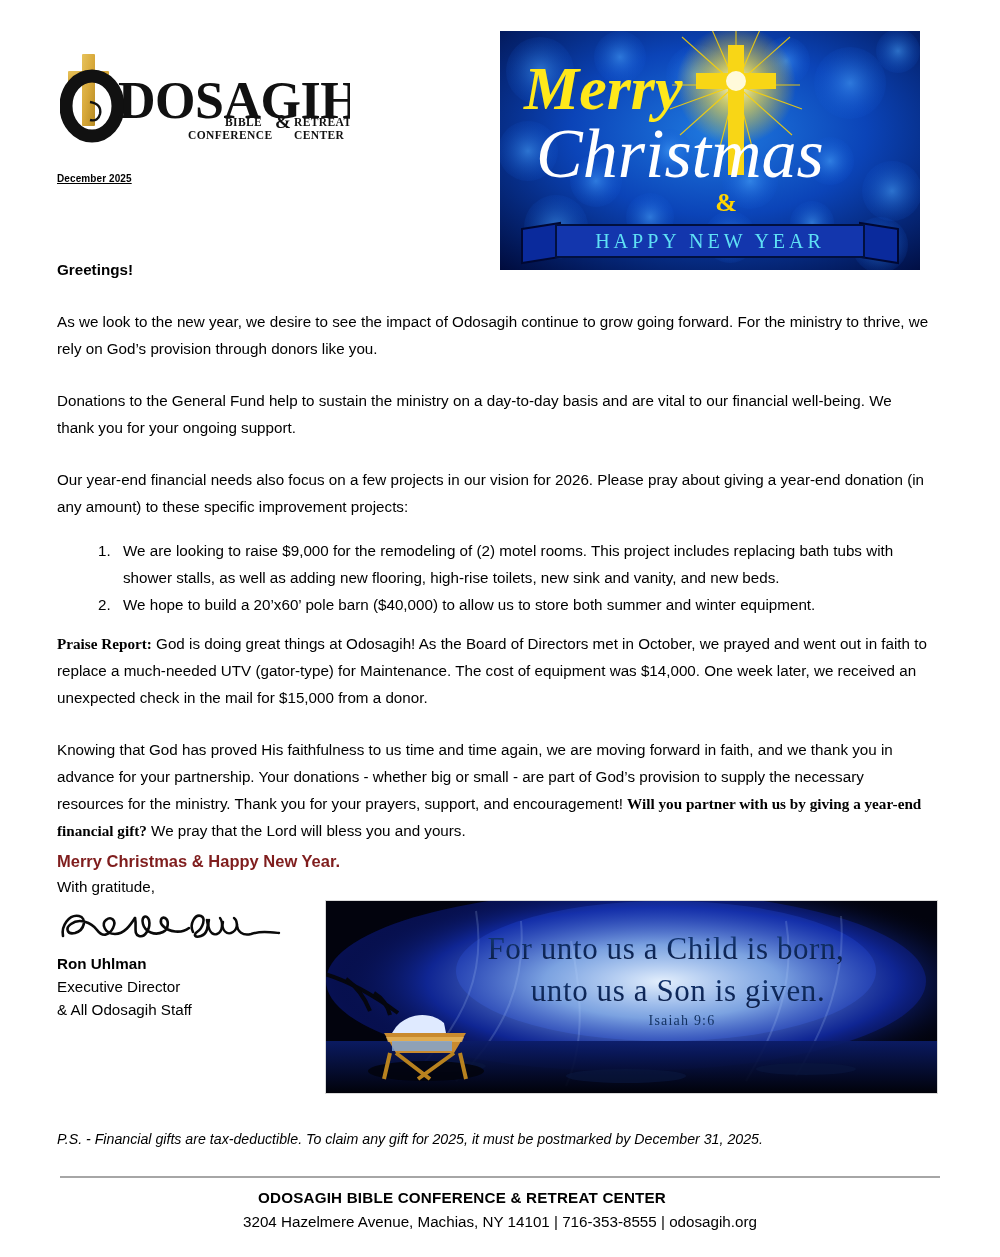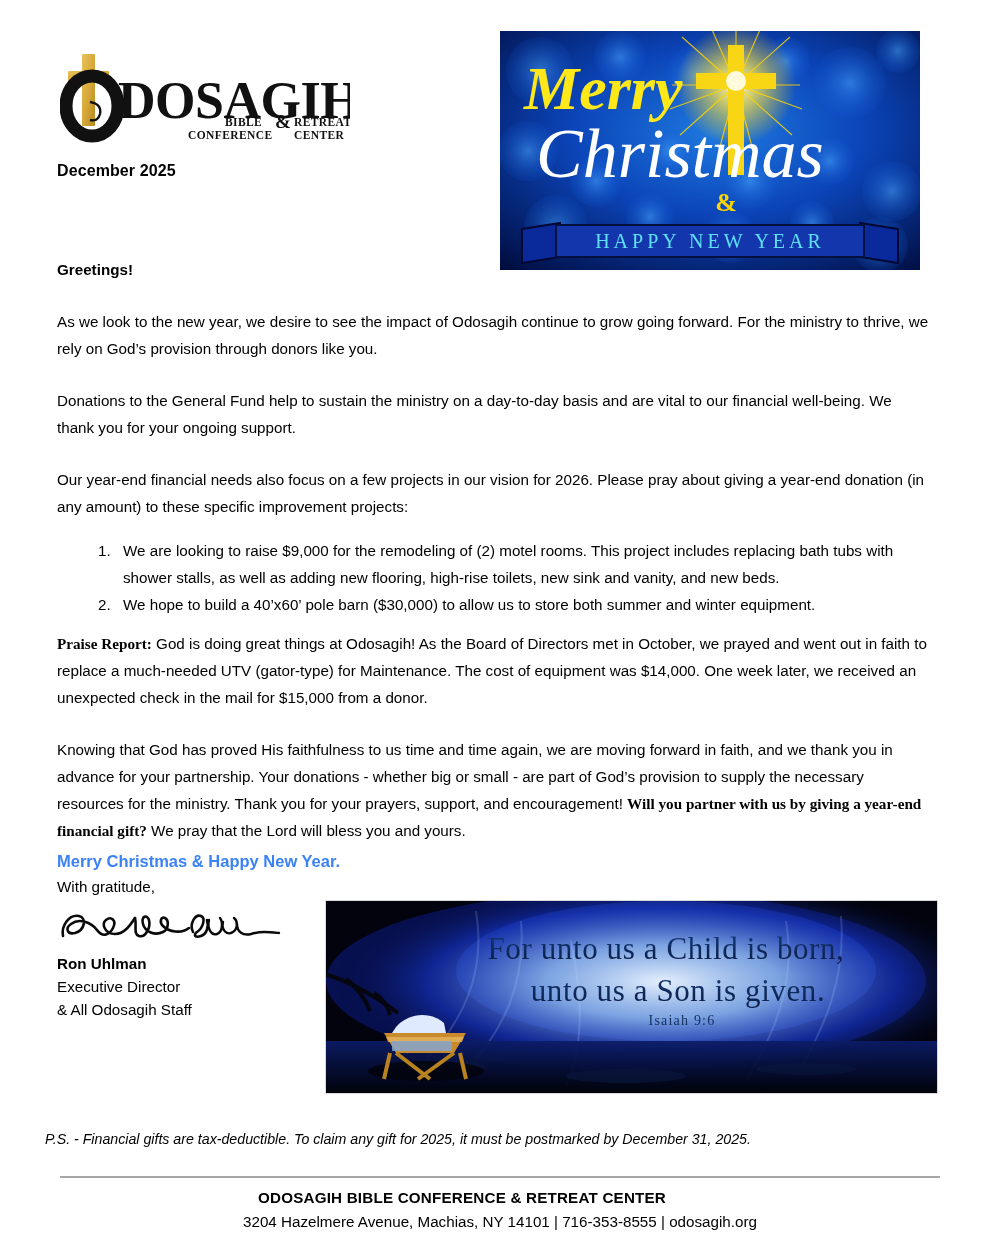--- a/index.html
+++ b/index.html
@@ -35,24 +35,25 @@
     height: 239px;
     overflow: hidden;
     background: #e5e5e5;
   }
   .xmas-banner svg { display:block; }
 
   
   .date-line {
     position: absolute;
     left: 57px;
-    top: 162px;
-    font-size: 16px;
+    top: 173px;
+    font-size: 10px;
     font-weight: bold;
     letter-spacing: 0.1px;
+    text-decoration: underline;
   }
 
   
   .letter {
     position: absolute;
     left: 57px;
     top: 256px;
     width: 875px;
     font-size: 15.2px;
     line-height: 27px;
@@ -81,21 +82,21 @@
   
   .closing {
     position: absolute;
     left: 57px;
     top: 850px;
     width: 300px;
   }
   .closing-head {
     font-size: 16.5px;
     font-weight: bold;
-    color: #3b82f6;
+    color: #7f1d1d;
     line-height: 22px;
     margin-bottom: 4px;
   }
   .closing-sub {
     font-size: 15.2px;
     line-height: 22px;
   }
   .sig {
     margin-top: 8px;
     width: 235px;
@@ -123,21 +124,21 @@
     overflow: hidden;
     background: #ef4444;
     border: 1px solid #d9d9d9;
     box-sizing: border-box;
   }
   .nativity svg { display:block; }
 
   
   .ps-line {
     position: absolute;
-    left: 0;
+    left: 12px;
     top: 1131px;
     width: 796px;
     text-align: center;
     font-size: 14.2px;
     font-style: italic;
   }
   .rule {
     position: absolute;
     left: 60px;
     top: 1176px;
@@ -282,21 +283,21 @@
   <p class="greet">Greetings!</p>
 
   <p class="para">As we look to the new year, we desire to see the impact of Odosagih continue to grow going forward. For the ministry to thrive, we rely on God’s provision through donors like you.</p>
 
   <p class="para">Donations to the General Fund help to sustain the ministry on a day-to-day basis and are vital to our financial well-being. We thank you for your ongoing support.</p>
 
   <p class="para tight">Our year-end financial needs also focus on a few projects in our vision for 2026. Please pray about giving a year-end donation (in any amount) to these specific improvement projects:</p>
 
   <ol class="projects">
     <li>We are looking to raise $9,000 for the remodeling of (2) motel rooms. This project includes replacing bath tubs with shower stalls, as well as adding new flooring, high-rise toilets, new sink and vanity, and new beds.</li>
-    <li>We hope to build a 40’x60’ pole barn ($30,000) to allow us to store both summer and winter equipment.</li>
+    <li>We hope to build a 20’x60’ pole barn ($40,000) to allow us to store both summer and winter equipment.</li>
   </ol>
 
   <p class="para"><span class="bold">Praise Report:</span><span> God is doing great things at Odosagih! As the Board of Directors met in October, we prayed and went out in faith to replace a much-needed UTV (gator-type) for Maintenance. The cost of equipment was $14,000. One week later, we received an unexpected check in the mail for $15,000 from a donor.</span></p>
 
   <p class="para"><span>Knowing that God has proved His faithfulness to us time and time again, we are moving forward in faith, and we thank you in advance for your partnership. Your donations - whether big or small - are part of God’s provision to supply the necessary resources for the ministry. Thank you for your prayers, support, and encouragement!  </span><span class="bold">Will you partner with us by giving a year-end financial gift?</span><span> We pray that the Lord will bless you and yours.</span></p>
 
 </div>
 
 <div class="closing">
   <div class="closing-head">Merry Christmas &amp; Happy New Year.</div>

